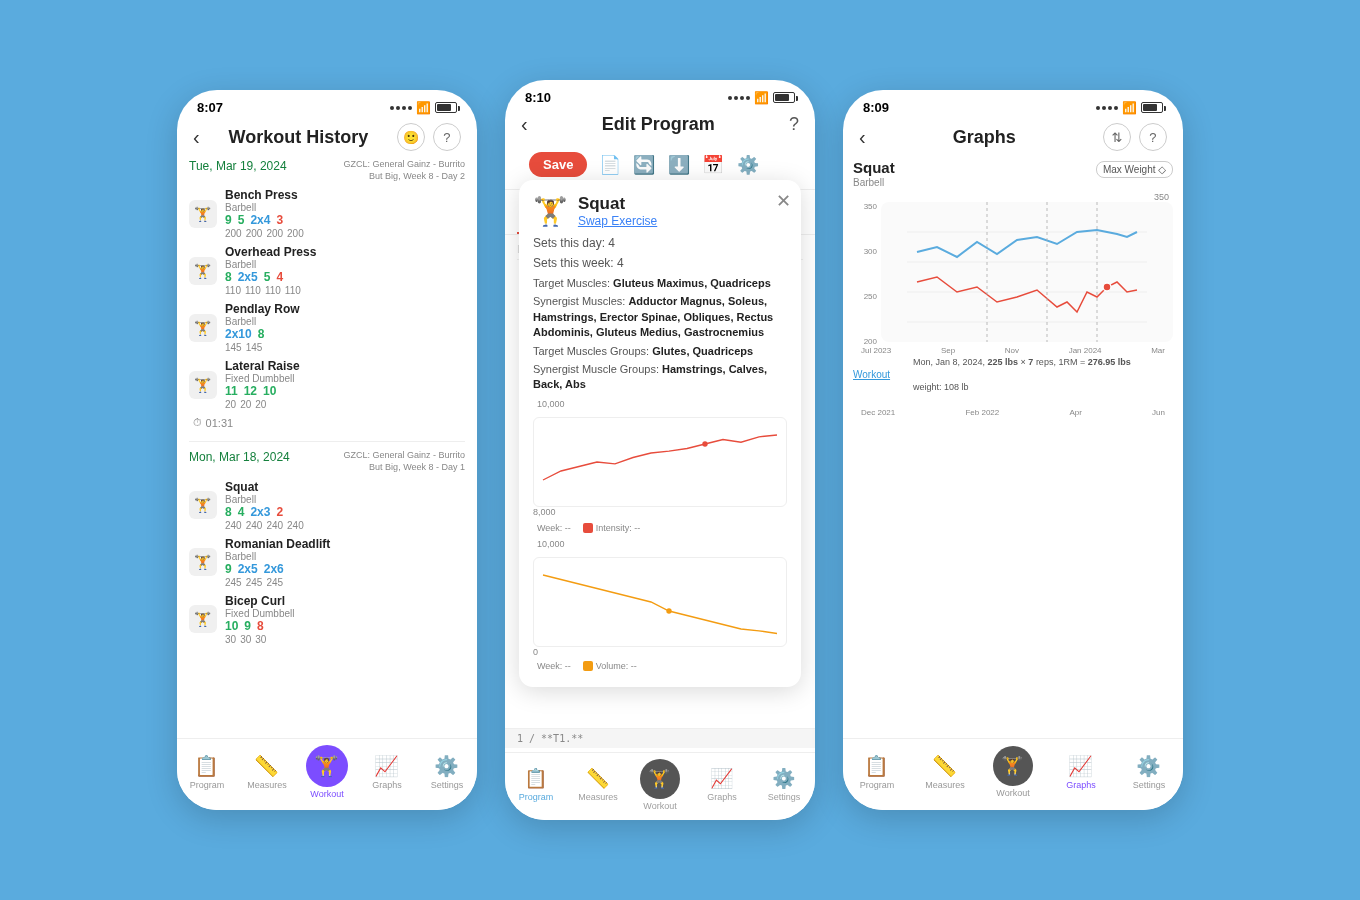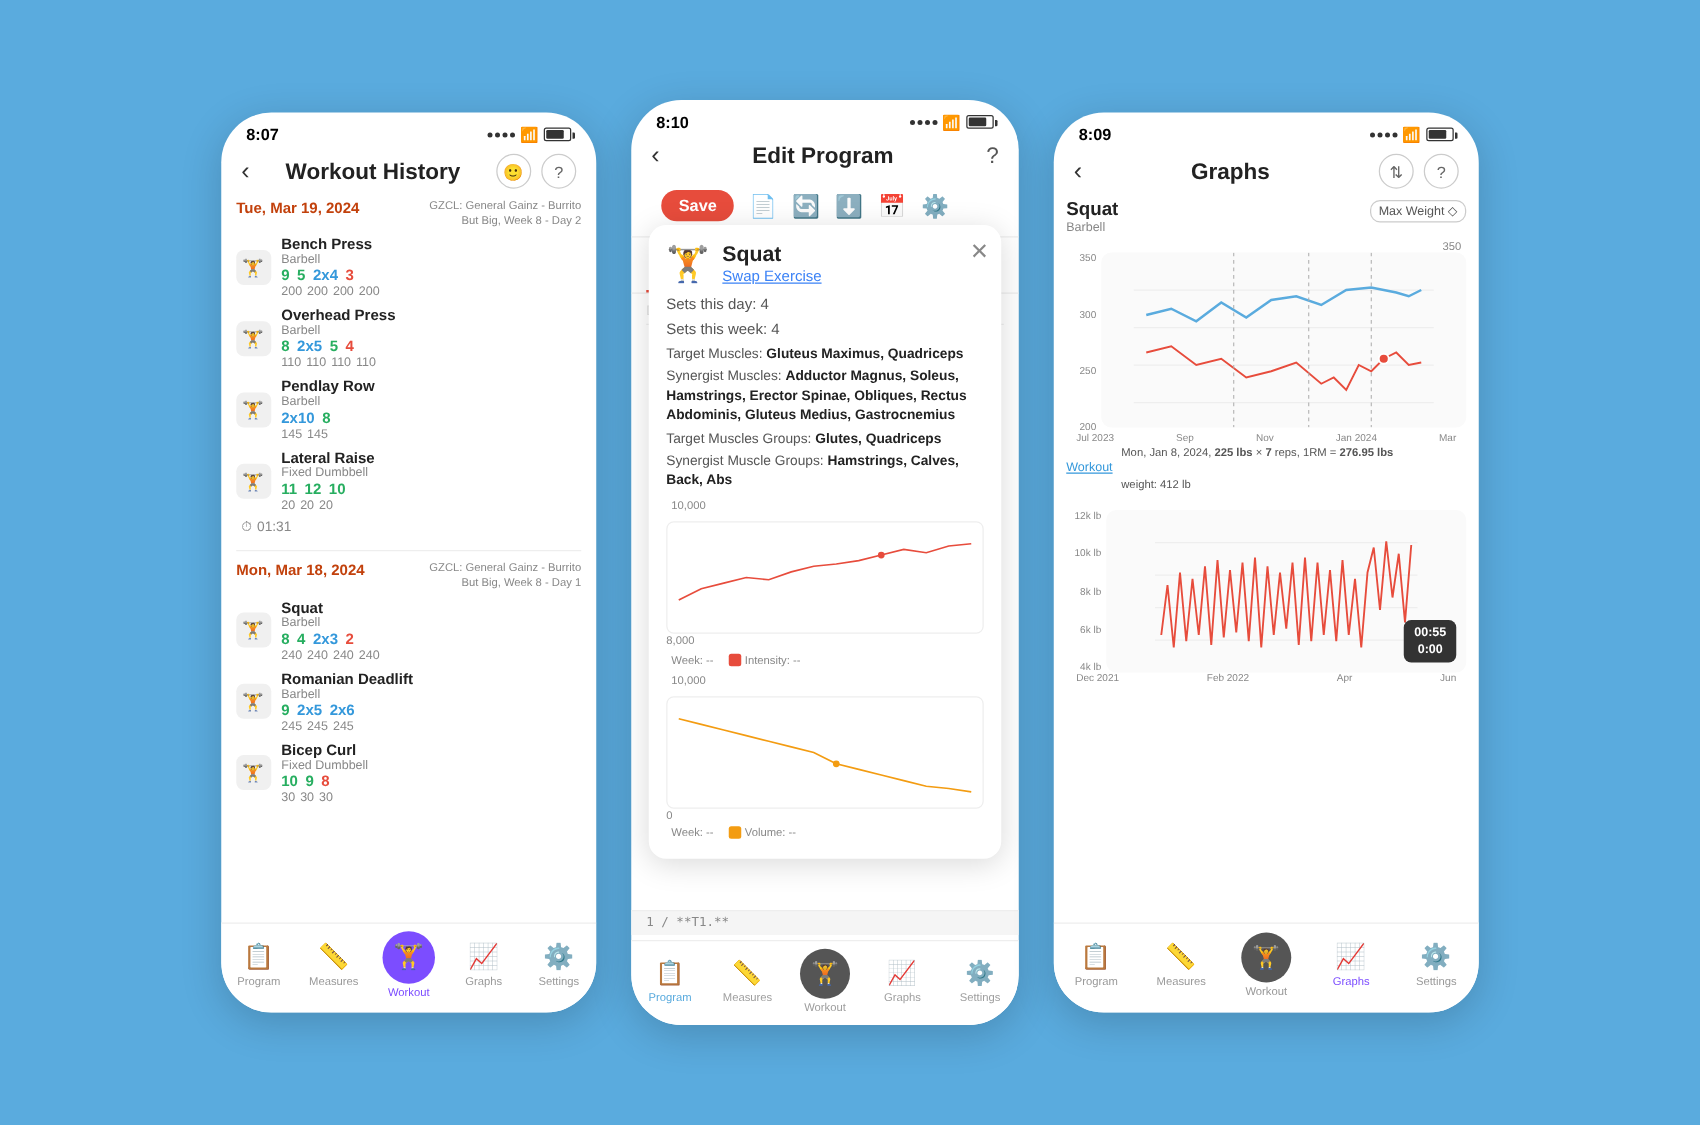--- a/index.html
+++ b/index.html
@@ -82,21 +82,21 @@
       font-size: 13px; color: #666;
     }
     .workout-content { padding: 0 12px; overflow-y: auto; height: calc(100% - 130px); }
     .date-section { margin-bottom: 12px; }
     .date-header {
       display: flex;
       justify-content: space-between;
       align-items: flex-start;
       margin-bottom: 6px;
     }
-    .date-label { font-size: 12px; font-weight: 700; color: #c2410c; }
+    .date-label { font-size: 12px; font-weight: 400; color: #15803d; }
     .program-label { font-size: 9px; color: #888; text-align: right; line-height: 1.3; }
     .exercise-row {
       display: flex;
       align-items: center;
       margin-bottom: 6px;
       gap: 8px;
     }
     .exercise-icon {
       width: 28px; height: 28px;
       background: #f0f0f0;
@@ -253,21 +253,21 @@
       overflow: hidden;
       margin-bottom: 4px;
     }
     .graph-box-2 {
       background: #fafafa;
       border-radius: 8px;
       height: 130px;
       position: relative;
       overflow: hidden;
     }
-    .graph-note { font-size: 9px; color: #555; margin: 2px 0; padding-left: 44px; }
+    .graph-note { font-size: 9px; color: #555; margin: 2px 16px; padding-left: 44px; }
     .graph-link { font-size: 10px; color: #3498db; text-decoration: underline; cursor: pointer; }
     .x-axis-labels {
       display: flex;
       justify-content: space-between;
       font-size: 8px;
       color: #888;
       padding: 0 8px;
     }
     .timer-badge {
       position: absolute;
@@ -711,44 +711,24 @@
           <span>Jul 2023</span>
             <span>Sep</span>
             <span>Nov</span>
             <span>Jan 2024</span>
             <span>Mar</span>
         </div>
         <div class="graph-note">Mon, Jan 8, 2024, <b>225 lbs</b> × <b>7</b> reps, 1RM = <b>276.95 lbs</b></div>
         <div style="display:flex;gap:8px;font-size:9px;">
           <span class="graph-link">Workout</span>
         </div>
-        <div class="graph-note">weight: 412 lb</div>
+        <div class="graph-note">weight: 108 lb</div>
       </div>
 
       <div class="graph-section">
-        <div style="display:flex;">
-          <div style="display:flex;flex-direction:column;justify-content:space-between;font-size:8px;color:#888;padding-right:4px;width:32px;text-align:right;">
-            <span>12k lb</span>
-            <span>10k lb</span>
-            <span>8k lb</span>
-            <span>6k lb</span>
-            <span>4k lb</span>
-          </div>
-          <div class="graph-box-2" style="flex:1;position:relative;">
-            <svg width="100%" height="100%" viewBox="0 0 210 130">
-              <line x1="0" y1="26" x2="210" y2="26" stroke="#eee" stroke-width="1"></line>
-              <line x1="0" y1="52" x2="210" y2="52" stroke="#eee" stroke-width="1"></line>
-              <line x1="0" y1="78" x2="210" y2="78" stroke="#eee" stroke-width="1"></line>
-              <line x1="0" y1="104" x2="210" y2="104" stroke="#eee" stroke-width="1"></line>
-
-              <polyline points="5,100 10,60 15,110 20,50 25,105 30,55 35,100 40,45 45,108 50,40 55,102 60,48 65,98 70,42 75,105 80,38 85,110 90,45 95,100 100,50 105,95 110,42 115,108 120,38 125,105 130,42 135,100 140,48 145,105 150,40 155,100 160,55 165,110 170,50 175,30 180,80 185,25 190,70 195,35 200,90 205,28" fill="none" stroke="#e74c3c" stroke-width="1.5"></polyline>
-            </svg>
-            <div class="timer-badge">00:55<br>0:00</div>
-          </div>
-        </div>
         <div class="x-axis-labels">
           <span>Dec 2021</span>
             <span>Feb 2022</span>
             <span>Apr</span>
             <span>Jun</span>
         </div>
       </div>
     </div>
 
     <div class="bottom-nav">

